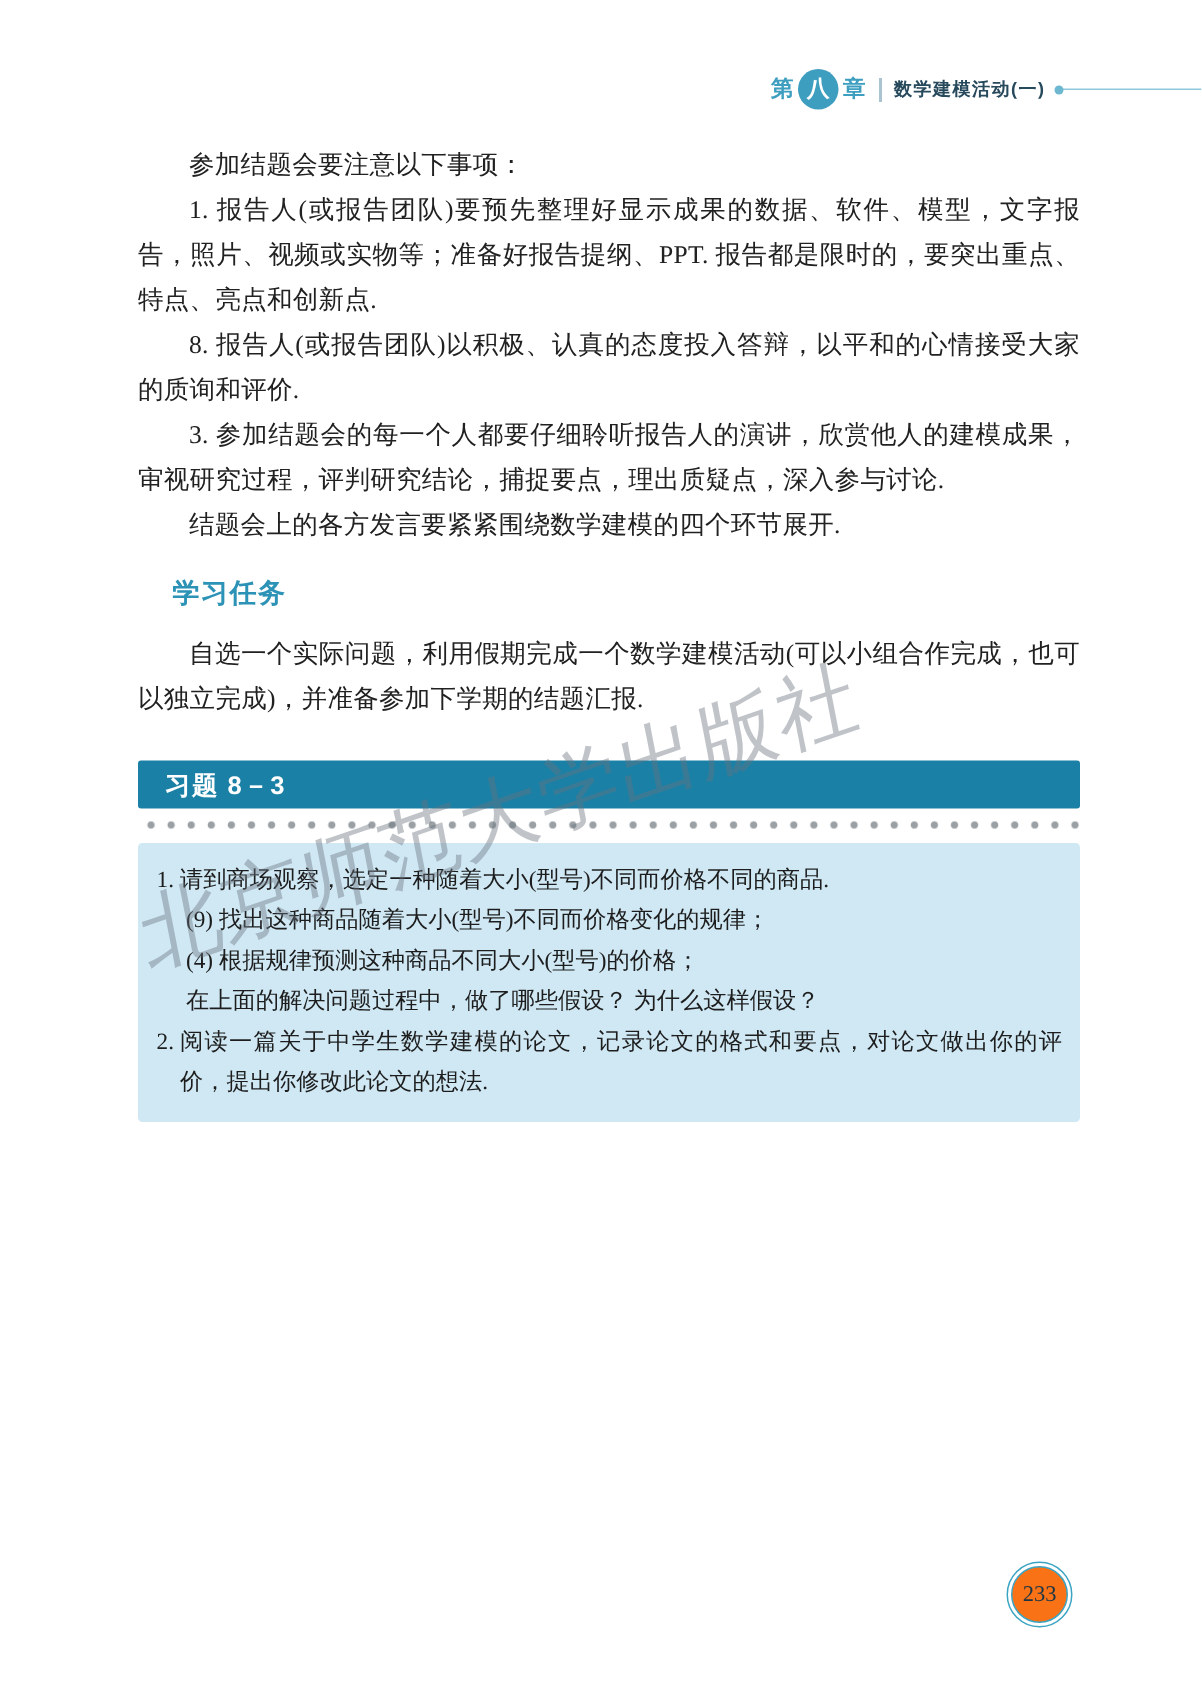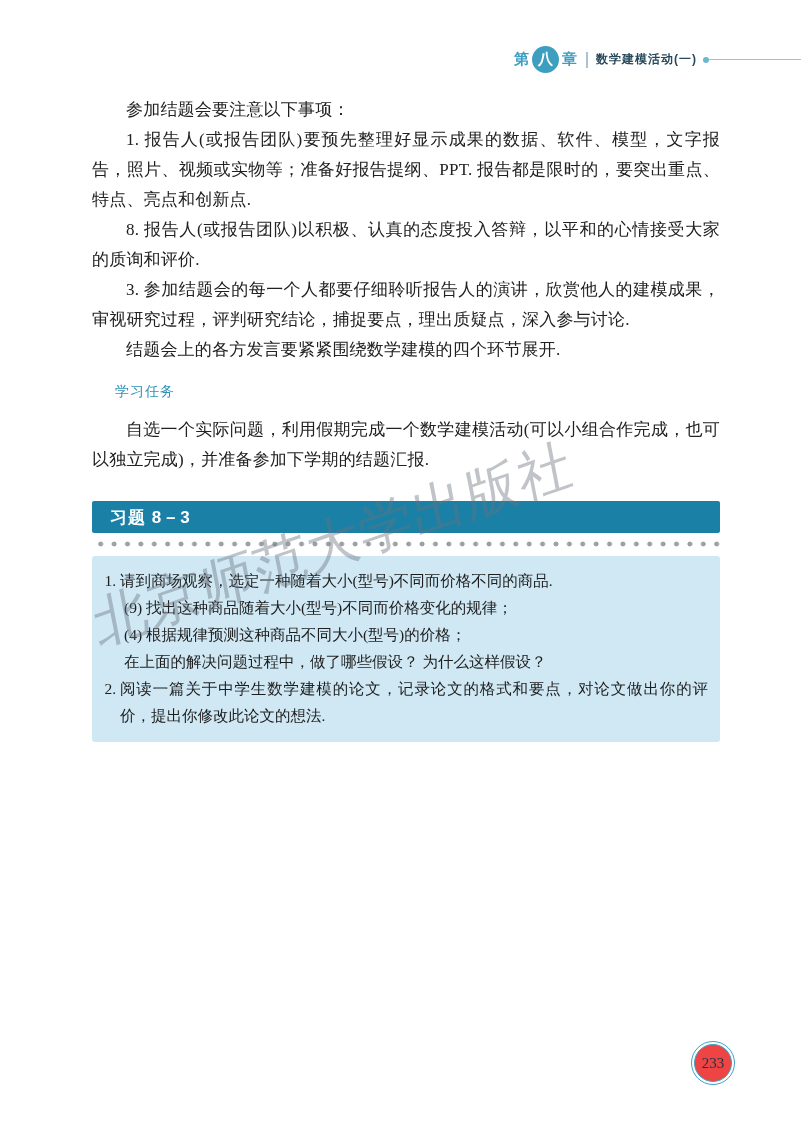--- a/index.html
+++ b/index.html
@@ -64,22 +64,22 @@
   .body-para {
     font-size: 17px;
     line-height: 30px;
     text-indent: 2em;
     text-align: justify;
     letter-spacing: 0.2px;
   }
   .task-heading {
     font-family: "Liberation Sans", sans-serif;
     color: #2c92b6;
-    font-size: 14px;
-    font-weight: normal;
+    font-size: 18px;
+    font-weight: bold;
     letter-spacing: 1px;
     padding-left: 23px;
     margin-top: 18px;
     margin-bottom: 14px;
   }
 
   
   .exercise-section {
     position: relative;
     margin-top: 26px;
@@ -154,22 +154,21 @@
     left: 674px; top: 1044px;
     width: 38px; height: 38px;
     border-radius: 50%;
     border: 1.5px solid #3ba4c2;
     outline: 1.5px solid #3ba4c2;
     outline-offset: 2px;
     display: flex; align-items: center; justify-content: center;
     color: #1c3545;
     font-size: 15px;
     font-family: "Liberation Serif", serif;
-    background: #ef4444;
-    margin-left: 20px;
+    background: #f97316;
   }
 </style>
 </head>
 <body>
 
 <div class="chapter-header">
   <span class="chap-prefix">第</span>
   <span class="chap-circle">八</span>
   <span class="chap-suffix">章</span>
   <span class="chap-sep"></span>

